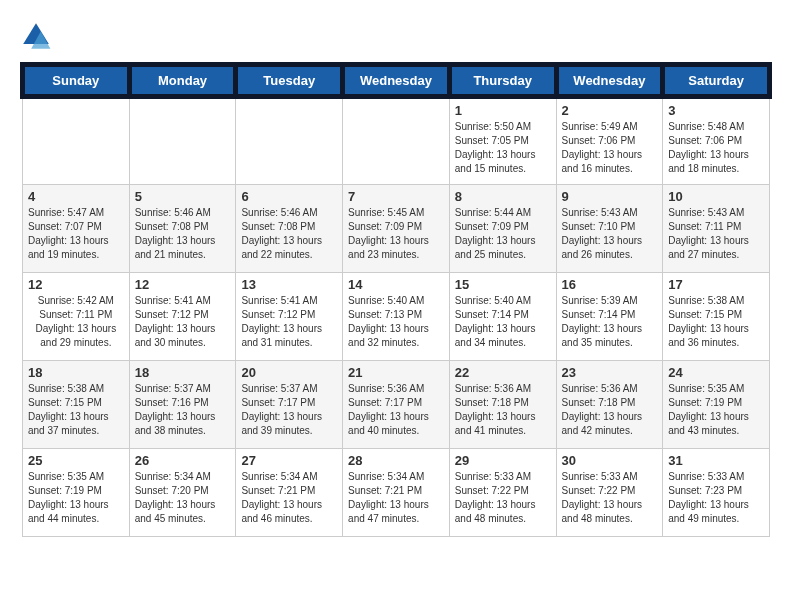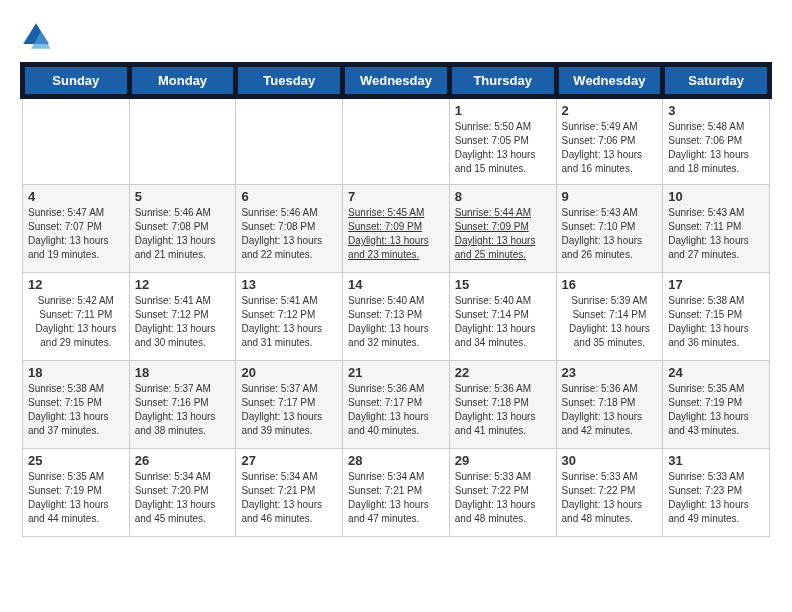--- a/index.html
+++ b/index.html
@@ -165,28 +165,28 @@
         </td>
         <td>
           <span class="day-number">6</span>
           <div class="day-info" style="white-space: pre-line;">Sunrise: 5:46 AM
 Sunset: 7:08 PM
 Daylight: 13 hours
 and 22 minutes.</div>
         </td>
         <td>
           <span class="day-number">7</span>
-          <div class="day-info" style="white-space: pre-line; text-decoration: underline;">Sunrise: 5:45 AM
+          <div class="day-info" style="white-space: pre-line;">Sunrise: 5:45 AM
 Sunset: 7:09 PM
 Daylight: 13 hours
 and 23 minutes.</div>
         </td>
         <td>
           <span class="day-number">8</span>
-          <div class="day-info" style="white-space: pre-line; text-decoration: underline;">Sunrise: 5:44 AM
+          <div class="day-info" style="white-space: pre-line;">Sunrise: 5:44 AM
 Sunset: 7:09 PM
 Daylight: 13 hours
 and 25 minutes.</div>
         </td>
         <td>
           <span class="day-number">9</span>
           <div class="day-info" style="white-space: pre-line;">Sunrise: 5:43 AM
 Sunset: 7:10 PM
 Daylight: 13 hours
 and 26 minutes.</div>
@@ -230,21 +230,21 @@
         </td>
         <td>
           <span class="day-number">15</span>
           <div class="day-info" style="white-space: pre-line;">Sunrise: 5:40 AM
 Sunset: 7:14 PM
 Daylight: 13 hours
 and 34 minutes.</div>
         </td>
         <td>
           <span class="day-number">16</span>
-          <div class="day-info" style="white-space: pre-line; text-align: center;">Sunrise: 5:39 AM
+          <div class="day-info" style="white-space: pre-line;">Sunrise: 5:39 AM
 Sunset: 7:14 PM
 Daylight: 13 hours
 and 35 minutes.</div>
         </td>
         <td>
           <span class="day-number">17</span>
           <div class="day-info" style="white-space: pre-line;">Sunrise: 5:38 AM
 Sunset: 7:15 PM
 Daylight: 13 hours
 and 36 minutes.</div>

